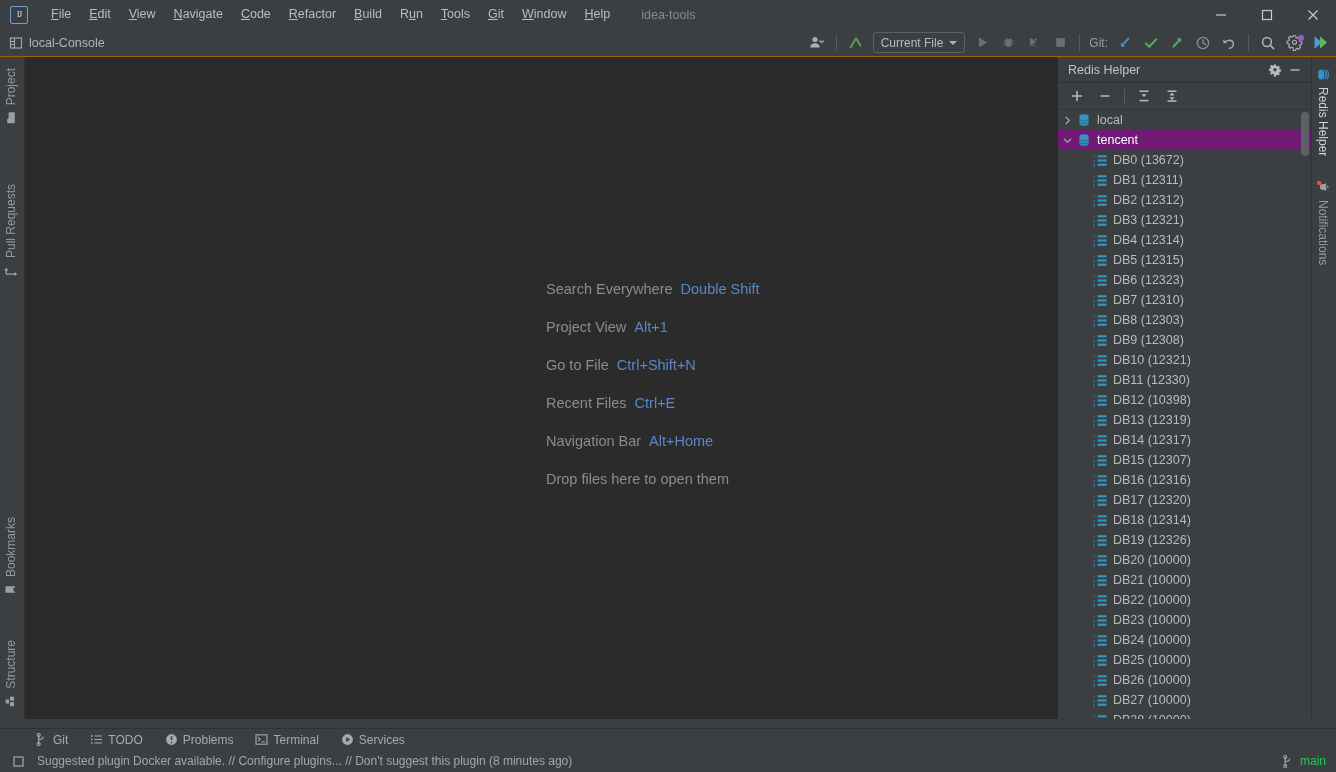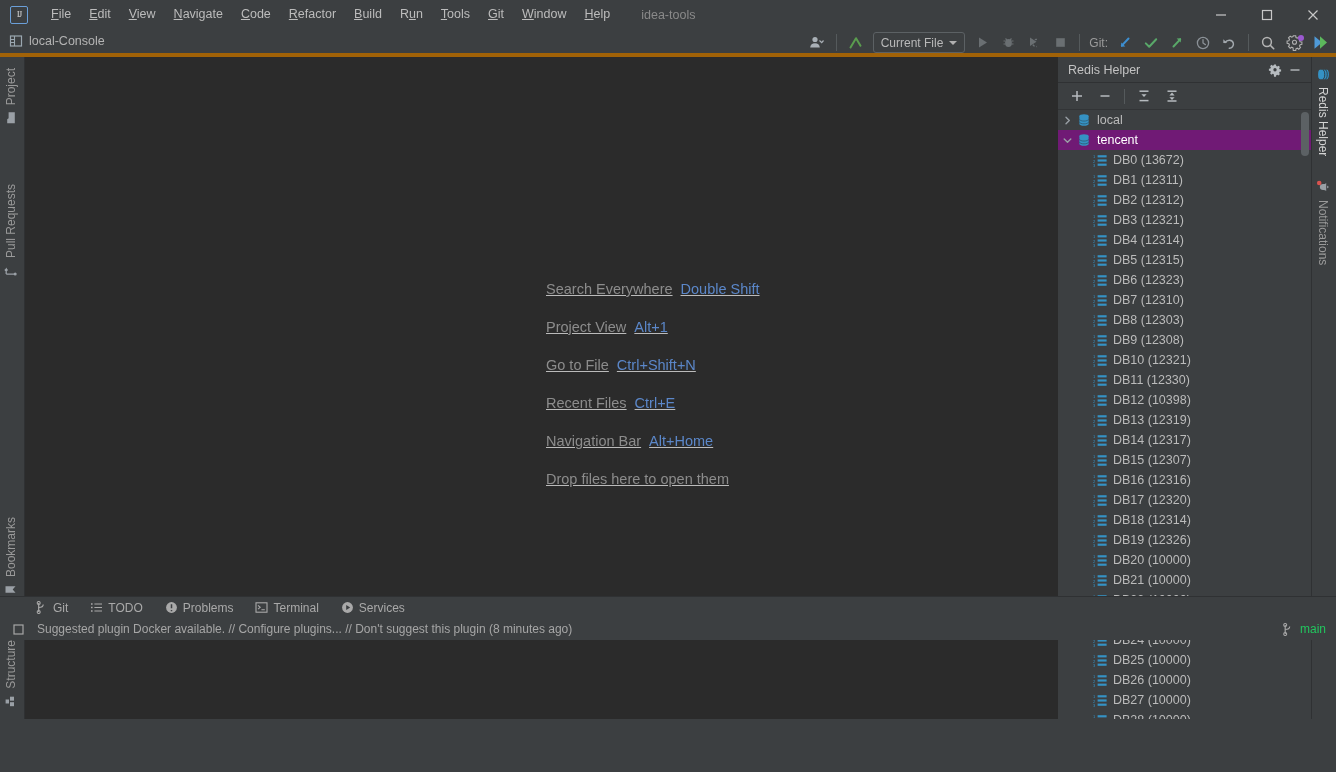--- a/index.html
+++ b/index.html
@@ -4,21 +4,21 @@
 <style>
   * { margin:0; padding:0; box-sizing:border-box; }
   html,body { width:1336px; height:772px; overflow:hidden; }
   body {
     background:#3c3f41;
     font-family:"Liberation Sans", sans-serif;
     font-size:12px;
     color:#bbbbbb;
     -webkit-font-smoothing:antialiased;
   }
-  #app { position:relative; width:1336px; height:640px; }
+  #app { position:relative; width:1336px; height:772px; }
 
   
   .menubar {
     position:absolute; top:0; left:0; width:1336px; height:29px;
     background:#3c3f41; display:flex; align-items:center;
   }
   .ij-logo {
     width:18px; height:18px; margin-left:10px; margin-right:14px;
     border:1.6px solid #6b9fd8; border-radius:2px;
     display:flex; align-items:center; justify-content:center;
@@ -37,21 +37,21 @@
     position:absolute; right:0; top:0; height:29px; display:flex;
   }
   .win-btn {
     width:46px; height:29px; display:flex; align-items:center; justify-content:center;
     color:#c8c8c8; cursor:default;
   }
 
   
   .toolbar {
     position:absolute; top:29px; left:0; width:1336px; height:28px;
-    background:#3c3f41; border-bottom:4px solid #a16207;
+    background:#3c3f41; border-bottom:1px solid #a16207;
     display:flex; align-items:center;
   }
   .crumb { display:flex; align-items:center; margin-left:9px; gap:6px; }
   .crumb-label { font-size:12.5px; color:#b4b4b4; }
   .tb-right {
     position:absolute; right:4px; top:0; height:27px;
     display:flex; align-items:center; gap:2px;
   }
   .tb-btn {
     width:24px; height:22px; display:flex; align-items:center; justify-content:center;
@@ -93,21 +93,20 @@
     position:absolute; top:57px; left:25px; width:1033px; height:662px;
     background:#2b2b2b;
   }
   .welcome {
     position:absolute; left:0; top:224px; width:100%;
     display:flex; flex-direction:column; gap:22px;
   }
   .wrow {
     display:flex; align-items:baseline; justify-content:flex-start;
     padding-left:521px;
-    text-decoration:underline;
   }
   .wrow .wkey {
     font-size:14.5px; color:#5b87c9; white-space:nowrap; margin-left:8px;
   }
   .wrow .wfull { font-size:14.5px; color:#8c8c8c; white-space:nowrap; }
 
   
   .rh {
     position:absolute; top:57px; left:1058px; width:253px; height:662px;
     background:#3c3f41; display:flex; flex-direction:column;

